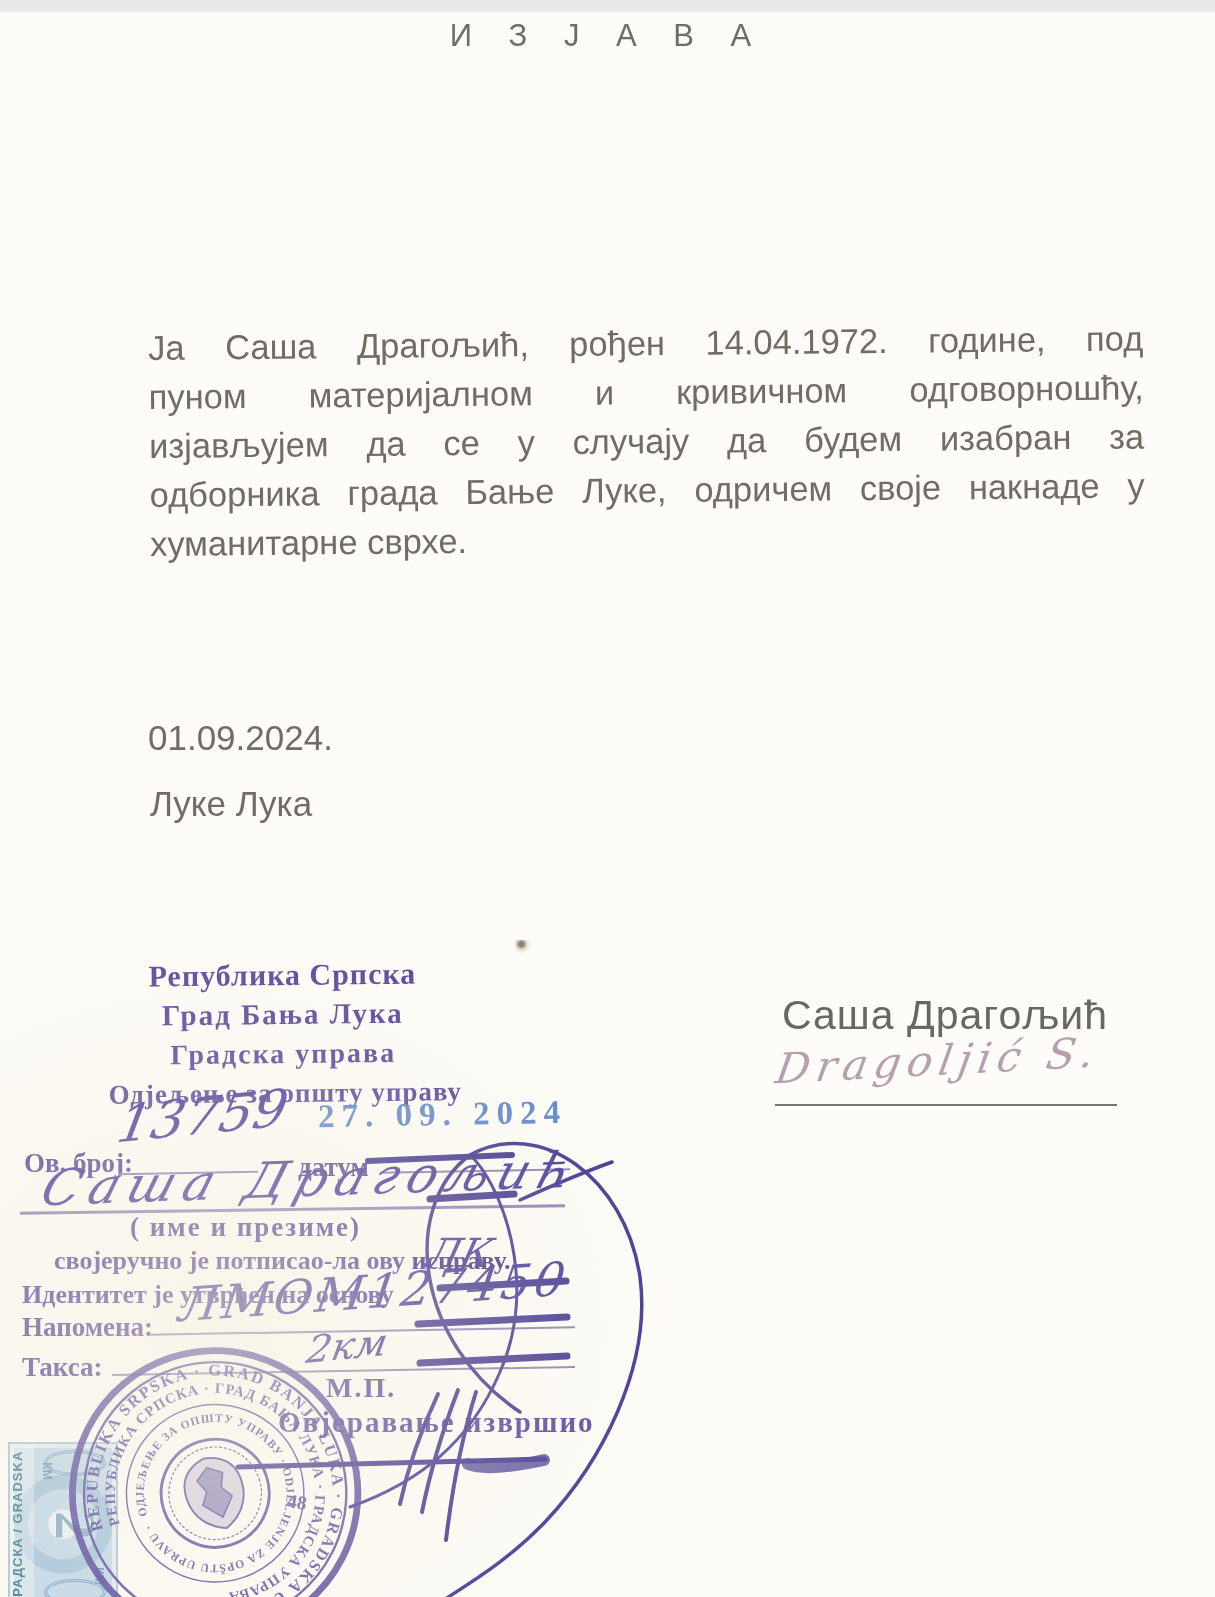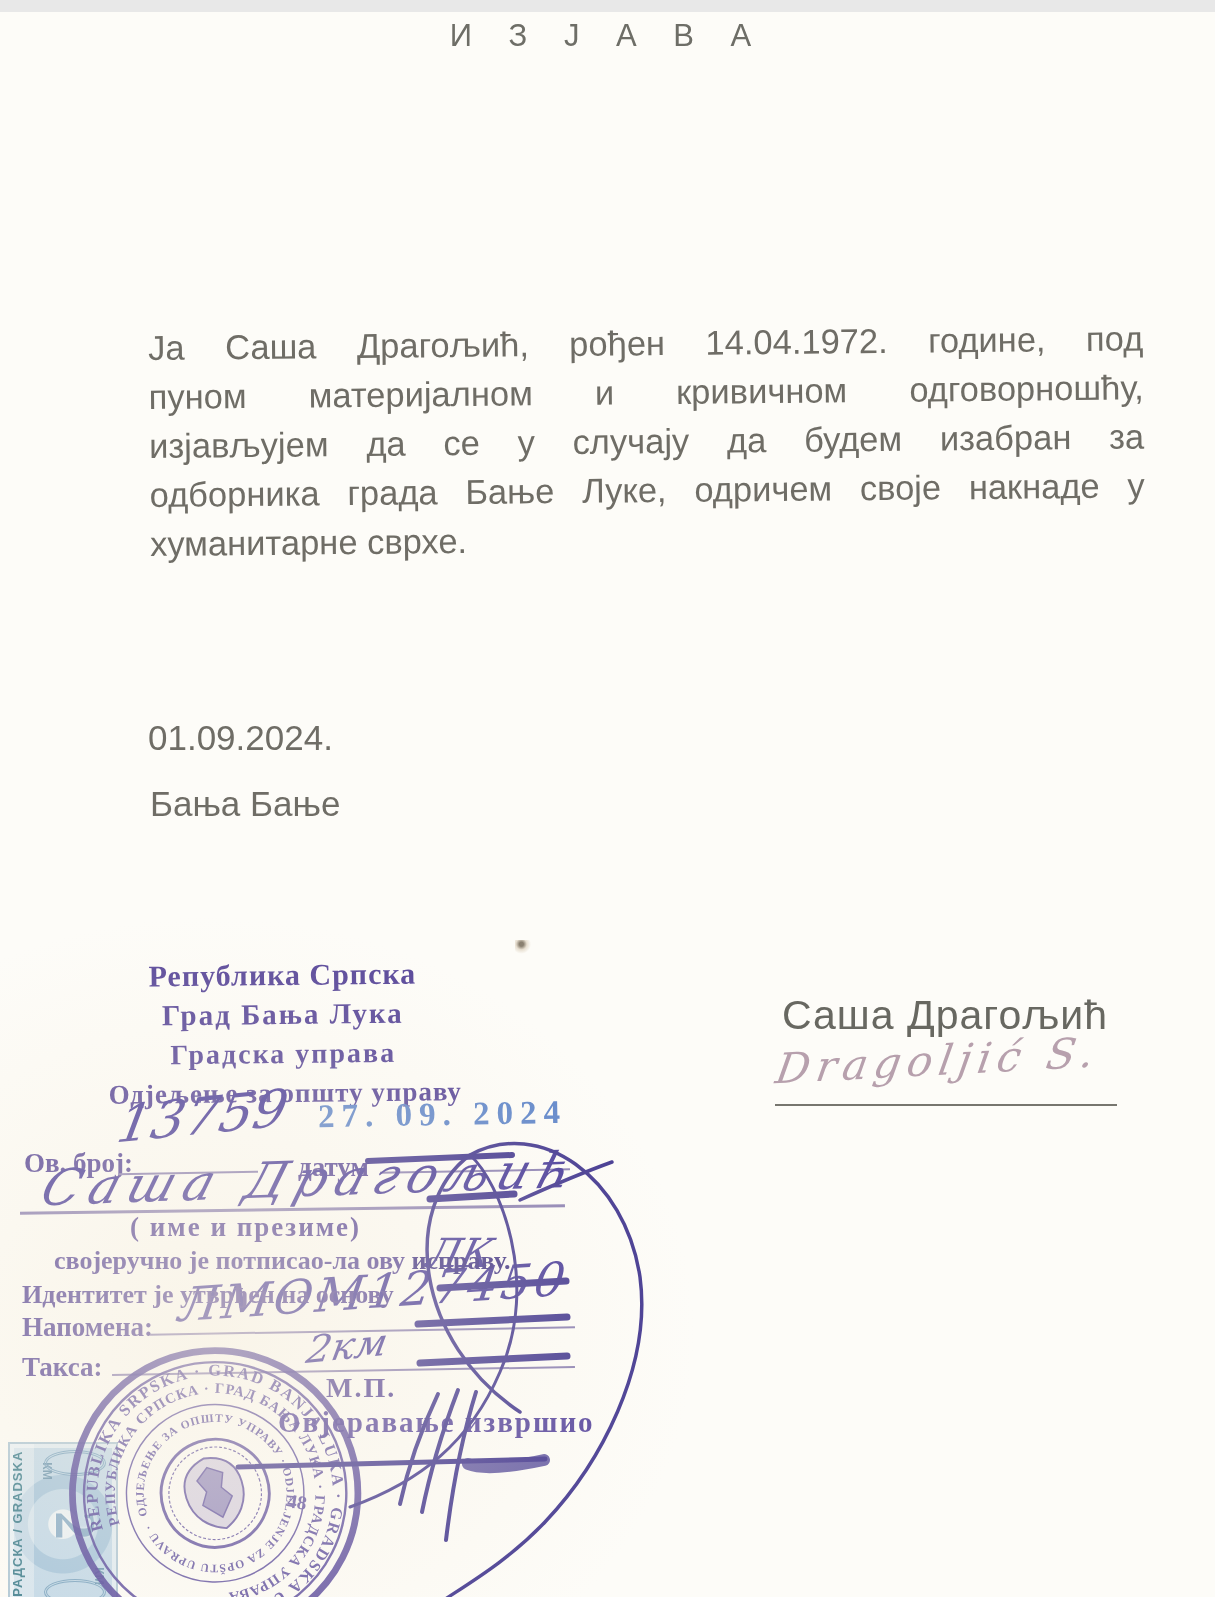--- a/index.html
+++ b/index.html
@@ -91,21 +91,21 @@
 
   <div class="abs body-par">
     <div class="jline">Ја Саша Драгољић, рођен 14.04.1972. године, под</div>
     <div class="jline">пуном материјалном и кривичном одговорношћу,</div>
     <div class="jline">изјављујем да се у случају да будем изабран за</div>
     <div class="jline">одборника града Бање Луке, одричем своје накнаде у</div>
     <div class="jline last">хуманитарне сврхе.</div>
   </div>
 
   <div class="abs date-line">01.09.2024.</div>
-  <div class="abs place-line">Бања Бање</div>
+  <div class="abs place-line">Луке Лука</div>
 
   <div class="abs smudge"></div>
 
   <div class="abs printed-name">Саша Драгољић</div>
   <div class="abs sig-right">Dragoljić S.</div>
   <div class="abs sig-right-line"></div>
 
   <div class="abs st st-block">
     <div class="l1">Република Српска</div>
     <div class="l2">Град Бања Лука</div>

